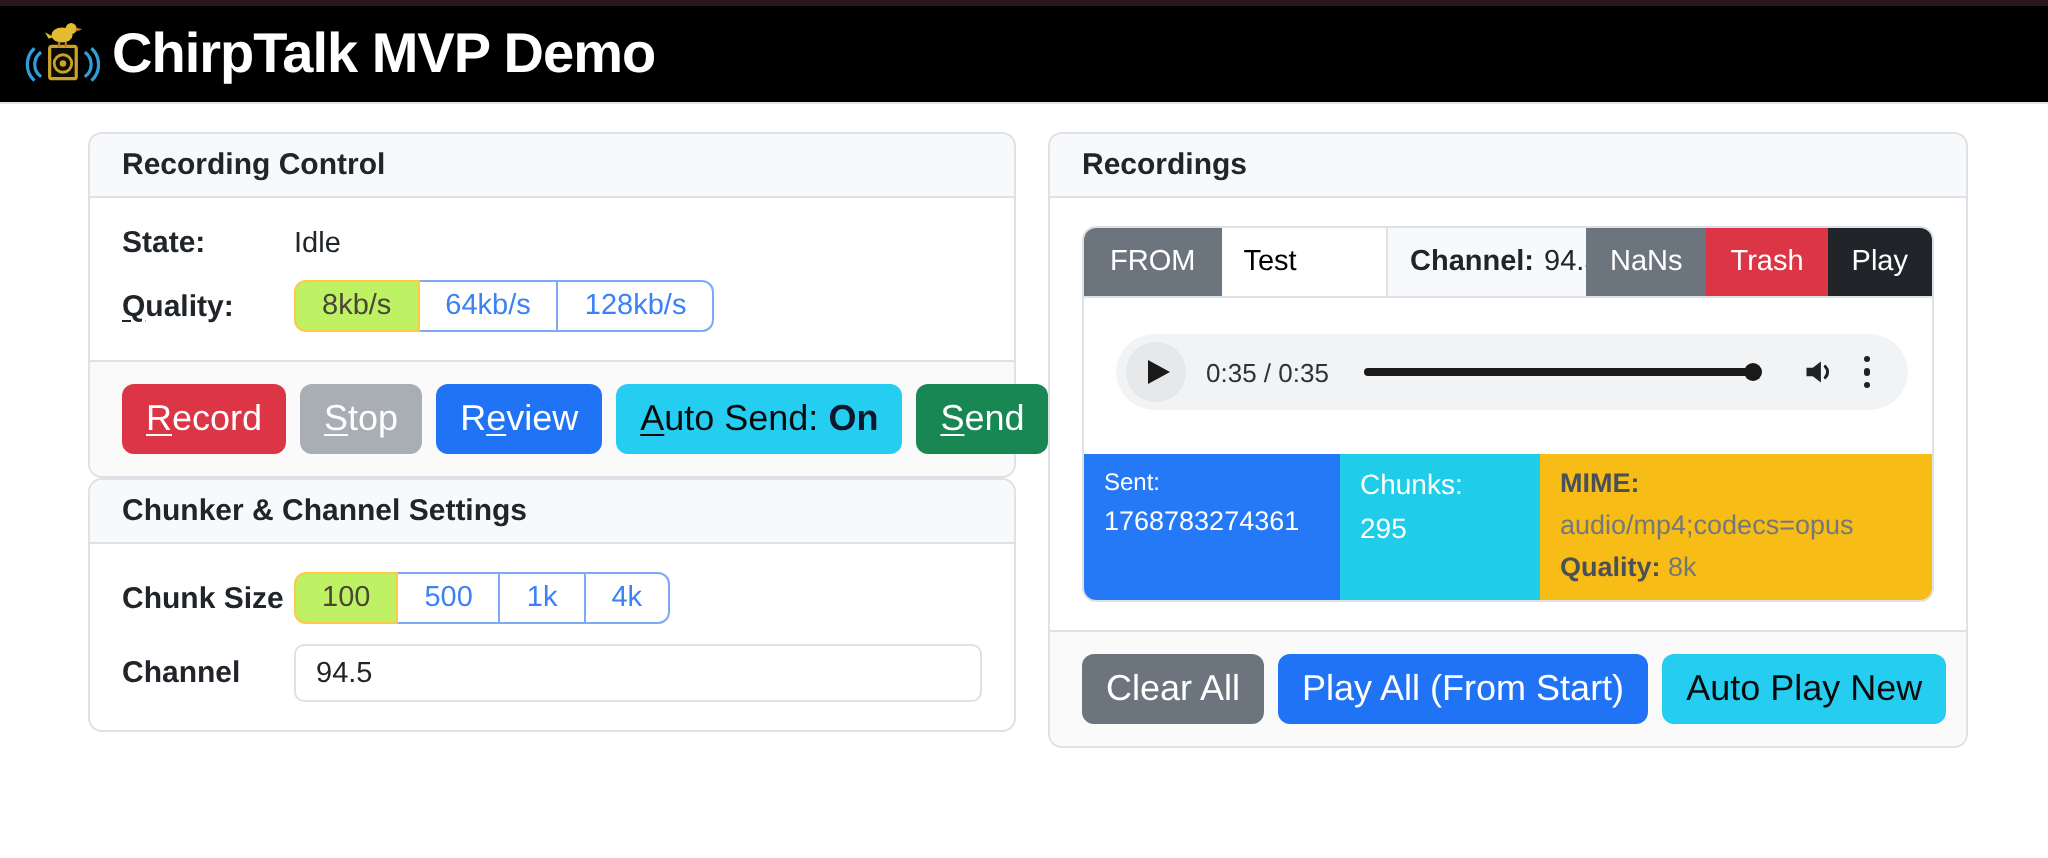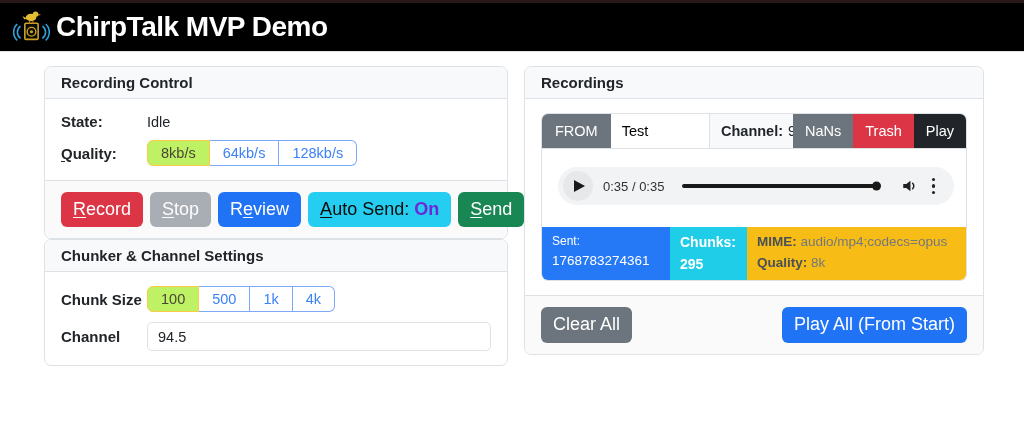--- a/index.html
+++ b/index.html
@@ -37,21 +37,21 @@
   .u { text-decoration: underline; text-underline-offset: 2px; }
   
   .btn {
     border: none; border-radius: 6px; padding: 5px 12px; font-size: 18px;
     font-family: inherit; cursor: pointer; white-space: nowrap; line-height: 1.4;
   }
   .btn-danger  { background: #dc3545; color: #fff; }
   .btn-stop    { background: #a9aeb4; color: #fdfdfd; }
   .btn-primary { background: #2073f4; color: #fff; }
   .btn-cyan    { background: #25cdf0; color: #0a0a0a; }
-  .btn-cyan b  { font-weight: 700; color: #6d28d9; }
+  .btn-cyan b  { font-weight: 700; color: #0f172a; }
   .btn-success { background: #198754; color: #ffffff; }
   .btn-gray    { background: #6c757d; color: #ffffff; }
   .grow { flex: 1; }
   .push-right { margin-left: auto; }
   
   .btn-group { display: inline-flex; }
   .grp-btn {
     background: #fff; border: 1px solid #7caaf9; border-left-width: 0;
     color: #3b82f6; padding: 4px 13px; font-size: 14.5px; font-family: inherit; cursor: pointer;
   }
@@ -63,21 +63,21 @@
     width: 100%; height: 29px; border: 1px solid #dee2e6; border-radius: 5px;
     padding: 0 10px; font-size: 14.5px; font-family: inherit; color: #212529;
   }
   
   .rec-item { border: 1px solid #dee2e6; border-radius: 7px; overflow: hidden; }
   .ig { display: flex; height: 35px; border-bottom: 1px solid #dee2e6; }
   .ig-from { background: #6c757d; color: #fff; display: flex; align-items: center; padding: 0 13px; font-size: 14.5px; }
   .ig-input { flex: 1; min-width: 0; border: none; outline: none; padding: 0 11px; font-size: 14.5px; font-family: inherit; }
   .ig-channel {
     background: #f8f9fa; border-left: 1px solid #dee2e6; display: flex; align-items: center;
-    gap: 5px; padding: 0 11px; font-size: 14.5px; width: 84px;
+    gap: 5px; padding: 0 11px; font-size: 14.5px; width: 100px;
   }
   .ig-btn { border: none; color: #fff; font-size: 14.5px; font-family: inherit; cursor: pointer; padding: 0 12px; }
   .ig-nans  { background: #6c757d; }
   .ig-trash { background: #dc3545; }
   .ig-play  { background: #212529; }
   
   .audio-wrap { background: #fff; padding: 18px 12px 22px 16px; }
   .audio-pill {
     height: 38px; background: #f1f3f4; border-radius: 19px;
     display: flex; align-items: center; padding: 0 16px 0 5px; gap: 10px;
@@ -92,21 +92,21 @@
   .seek .dot { position: absolute; right: -2px; top: 50%; transform: translateY(-50%); width: 9px; height: 9px; background: #191919; border-radius: 50%; }
   .vol-icon { cursor: pointer; flex: none; display: block; }
   .kebab { display: flex; flex-direction: column; gap: 3px; cursor: pointer; padding: 2px 3px; }
   .kebab i { width: 3.5px; height: 3.5px; border-radius: 50%; background: #202124; }
   
   .info-bar { display: flex; }
   .seg { padding: 5px 10px; line-height: 1.55; }
   .seg-blue  { background: #2579f6; color: #fff; width: 128px; flex: none; }
   .seg-blue .s-lbl { font-size: 12px; }
   .seg-blue .s-val { font-size: 13.5px; }
-  .seg-cyan  { background: #1fcde9; color: #fff; width: 77px; flex: none; font-weight: 700; font-size: 14px; }
+  .seg-cyan  { background: #1fcde9; color: #fff; width: 100px; flex: none; font-weight: 400; font-size: 14px; }
   .seg-yel   { background: #f8bc16; flex: 1; font-size: 13.5px; }
   .seg-yel b { color: #495057; }
   .seg-yel span { color: #73787c; }
 </style>
 </head>
 <body>
 
 <div class="top-strip"></div>
 
 <div class="app-header">
@@ -229,17 +229,18 @@
               <div><b>MIME:</b> <span>audio/mp4;codecs=opus</span></div>
               <div><b>Quality:</b> <span>8k</span></div>
             </div>
           </div>
         </div>
 
       </div>
       <div class="card-footer">
         <button class="btn btn-gray">Clear All</button>
         <button class="btn btn-primary push-right">Play All (From Start)</button>
+        <button class="btn btn-cyan">Auto Play New</button>
       </div>
     </div>
   </div>
 
 </div>
 
 </body></html>

